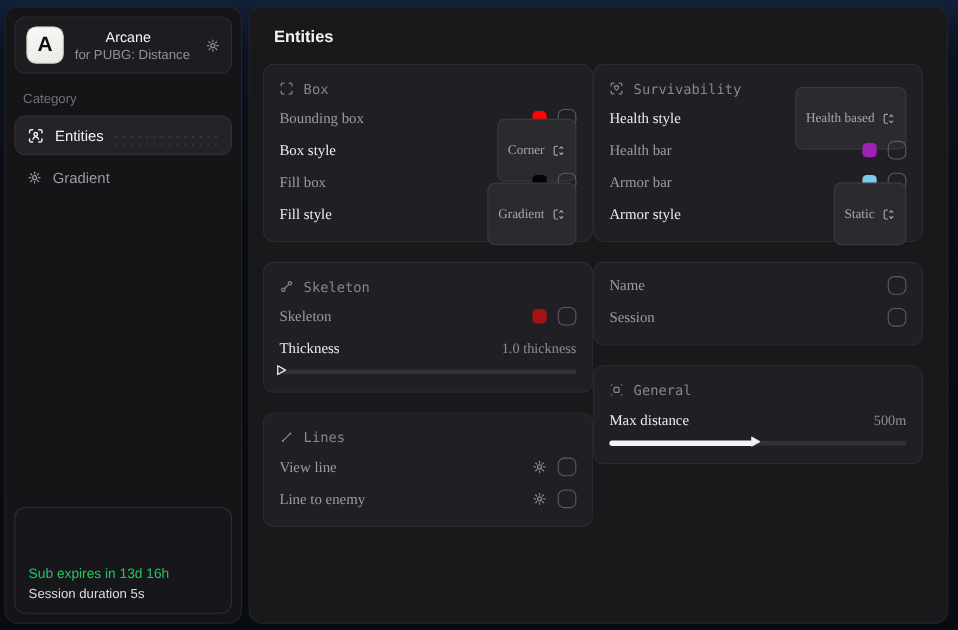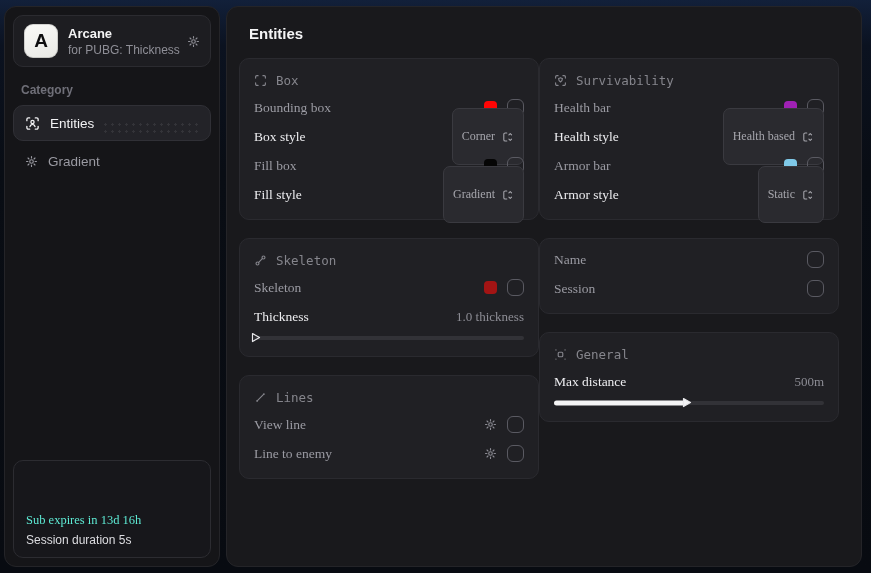--- a/index.html
+++ b/index.html
@@ -20,43 +20,43 @@
     padding:8px 10px; display:flex; align-items:center; gap:10px;
   }
   .logo {
     width:34px; height:34px; border-radius:9px; flex:0 0 auto;
     background:linear-gradient(160deg,#fafaf8,#e8e8e4);
     color:#0d0d0f; font-weight:bold; font-size:19px;
     display:flex; align-items:center; justify-content:center;
     box-shadow: inset 0 0 0 1px rgba(0,0,0,.15);
   }
   .app-meta { flex:1; min-width:0; }
-  .app-name { font-size:13px; font-weight:bold; color:#f4f4f5; }
+  .app-name { font-size:13px; font-weight:normal; color:#f4f4f5;margin-left:28px; }
   .app-sub  { font-size:12px; color:#8f8f97; margin-top:2px; white-space:nowrap; }
   .icon { display:inline-flex; align-items:center; justify-content:center; color:inherit; }
   .icon svg { display:block; }
   .gear-btn { color:#8f8f97; cursor:pointer; }
-  .cat-label { margin:16px 16px 8px; font-size:12px; color:#6f6f78;font-weight:bold; }
+  .cat-label { margin:16px 16px 8px; font-size:12px; color:#6f6f78; }
   .nav-item {
     margin:2px 8px; height:36px; border-radius:10px; display:flex; align-items:center;
     gap:10px; padding:0 11px; font-size:13.5px; color:#9a9aa2; cursor:pointer;
     position:relative; overflow:hidden; border:1px solid transparent;
   }
   .nav-item.active { background:#232328; border-color:#303036; color:#f2f2f4; }
   .nav-item .dots {
     position:absolute; right:8px; bottom:3px; width:100px; height:16px;
     background-image: radial-gradient(circle, rgba(255,255,255,.08) 1.1px, transparent 1.3px);
     background-size:7px 7px; pointer-events:none;
   }
   .sub-card {
     position:absolute; left:8px; right:8px; bottom:8px;
     border:1px solid #2c2c31; border-radius:10px; background:#17171b;
     padding:10px 12px;
   }
-  .sub-line1 { font-family:Liberation Serif, serif; font-size:12.5px; color:#5eead4;margin-top:42px; }
+  .sub-line1 { font-family:Liberation Sans, sans-serif; font-size:12.5px; color:#22c55e;margin-top:42px; }
   .sub-line2 { font-size:12px; color:#dcdce0; margin-top:5px; }
   
   .main {
     position:absolute; left:226px; top:6px; width:636px; height:561px;
     background:#19191c; border:1px solid #242428; border-radius:12px;
     padding:18px 12px 12px;
   }
   .page-title { font-size:15px; font-weight:bold; color:#f4f4f5; margin:0 10px 16px; }
   .columns { display:flex; }
   .col { width:300px; display:flex; flex-direction:column; gap:18px; }
@@ -97,21 +97,21 @@
   .slider .thumb { position:absolute; top:50%; transform:translate(-3px,-50%); }
 </style>
 </head>
 <body>
 
 <aside class="sidebar">
   <div class="app-card">
     <div class="logo">A</div>
     <div class="app-meta">
       <div class="app-name">Arcane</div>
-      <div class="app-sub">for PUBG: Thickness</div>
+      <div class="app-sub">for PUBG: Distance</div>
     </div>
     <span class="icon gear-btn">
         <svg width="13" height="13" viewBox="0 0 16 16" fill="none" stroke="currentColor" stroke-width="1.4" stroke-linecap="round" stroke-linejoin="round">
           <circle cx="8" cy="8" r="2.2"></circle>
           <path d="M8 1.9v1.7M8 12.4v1.7M1.9 8h1.7M12.4 8h1.7M3.7 3.7l1.2 1.2M11.1 11.1l1.2 1.2M12.3 3.7l-1.2 1.2M4.9 11.1l-1.2 1.2"></path>
         </svg>
       </span>
   </div>
 
   <div class="cat-label">Category</div>
@@ -283,42 +283,42 @@
                 <path d="M5 2H3.5A1.5 1.5 0 0 0 2 3.5V5"></path>
                 <path d="M11 2h1.5A1.5 1.5 0 0 1 14 3.5V5"></path>
                 <path d="M2 11v1.5A1.5 1.5 0 0 0 3.5 14H5"></path>
                 <path d="M14 11v1.5a1.5 1.5 0 0 1-1.5 1.5H11"></path>
                 <path d="M8 4.6c.9.7 1.7.9 2.4 1-.1 2.1-.9 3.5-2.4 4.3-1.5-.8-2.3-2.2-2.4-4.3.7-.1 1.5-.3 2.4-1z"></path>
               </svg>
             </span>
             <span>Survivability</span>
           </div>
           <div class="row">
-            <span class="row-label">Health bar</span>
-            <div class="controls">
-              <span class="swatch" style="background: rgb(160, 33, 181);"></span>
-              <span class="checkbox"></span>
-            </div>
-          </div>
-          <div class="row">
             <span class="row-label bright">Health style</span>
             <div class="controls">
               <div class="select-btn">
                 <span>Health based</span>
                 <span class="icon">
                   <svg width="12" height="12" viewBox="0 0 16 16" fill="none" stroke="currentColor" stroke-width="1.4" stroke-linecap="round" stroke-linejoin="round">
                     <path d="M6.4 2.6H4.2A1.8 1.8 0 0 0 2.4 4.4v7.2a1.8 1.8 0 0 0 1.8 1.8h2.2"></path>
                     <path d="M9.2 5.3 11 3.4l1.8 1.9"></path>
                     <path d="M9.2 10.7 11 12.6l1.8-1.9"></path>
                   </svg>
                 </span>
               </div>
             </div>
           </div>
           <div class="row">
+            <span class="row-label">Health bar</span>
+            <div class="controls">
+              <span class="swatch" style="background: rgb(160, 33, 181);"></span>
+              <span class="checkbox"></span>
+            </div>
+          </div>
+          <div class="row">
             <span class="row-label">Armor bar</span>
             <div class="controls">
               <span class="swatch" style="background: rgb(127, 201, 232);"></span>
               <span class="checkbox"></span>
             </div>
           </div>
           <div class="row">
             <span class="row-label bright">Armor style</span>
             <div class="controls">
               <div class="select-btn">

